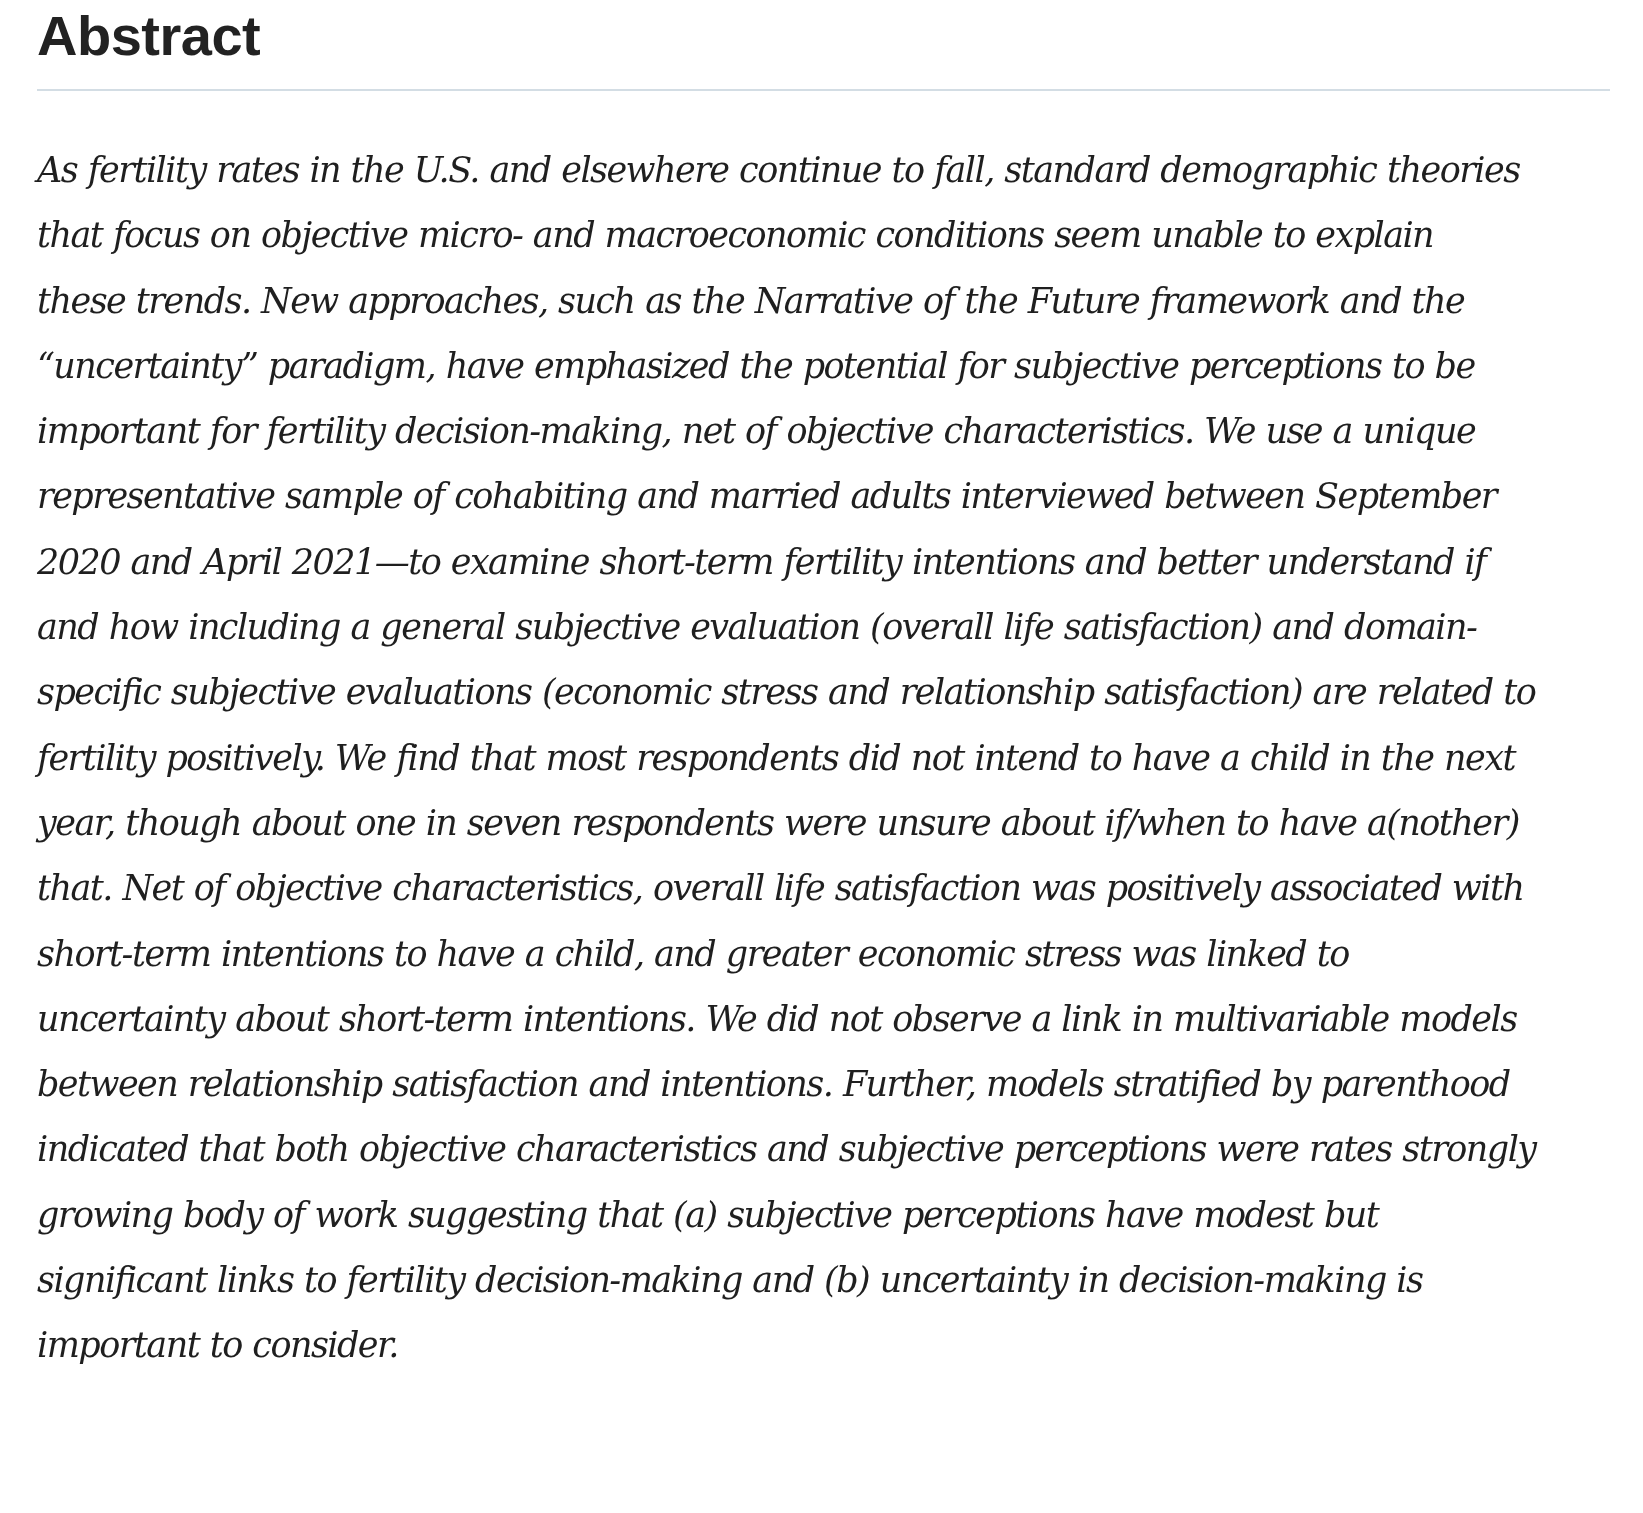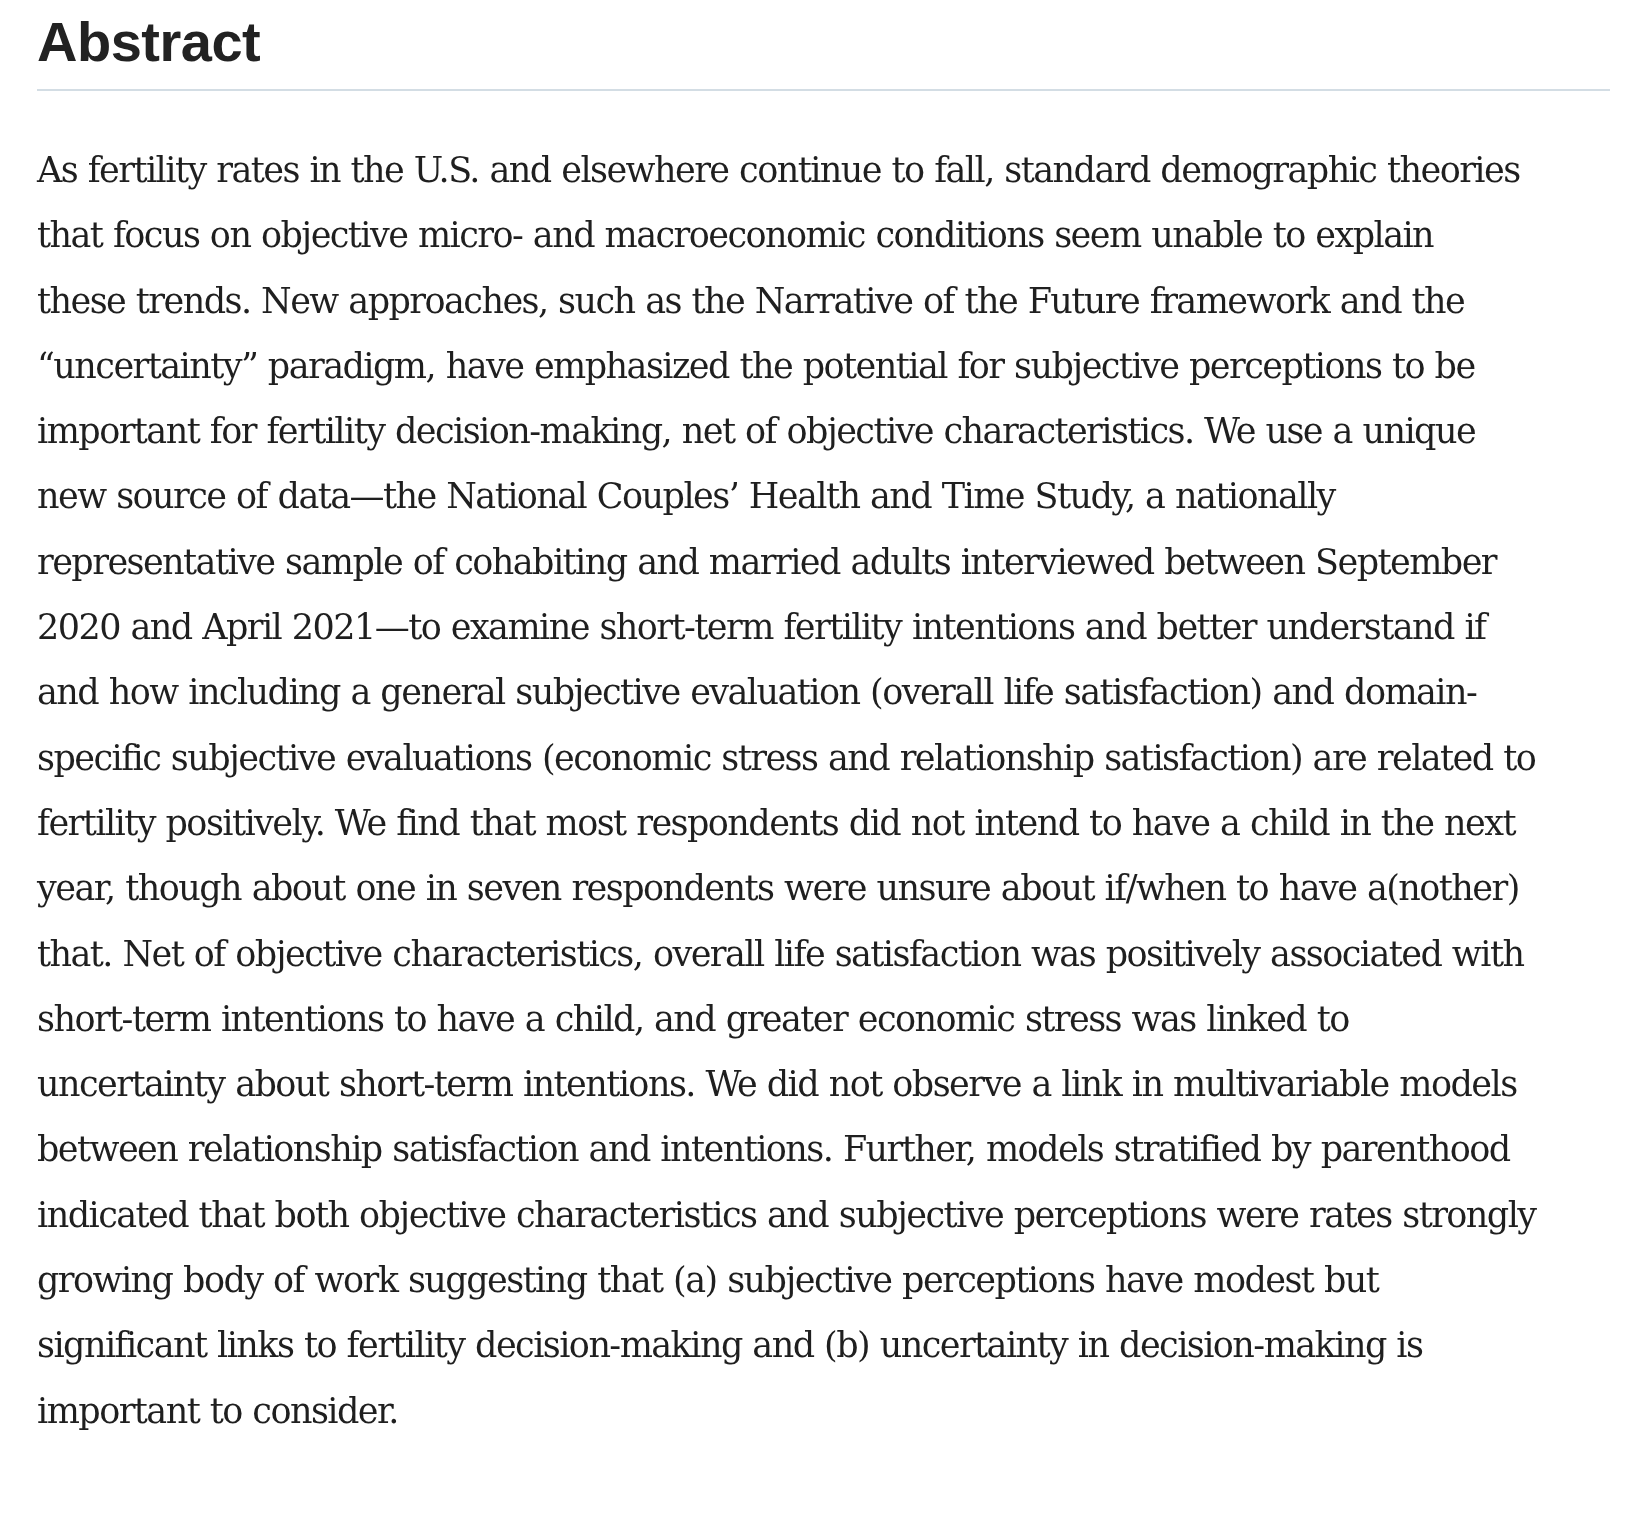--- a/index.html
+++ b/index.html
@@ -1,49 +1,48 @@
 <!DOCTYPE html>
 <html><head>
   <meta charset="utf-8">
   <style>
     html, body { margin: 0; padding: 0; background: #ffffff; }
     body { width: 1643px; height: 1513px; overflow: hidden; position: relative; }
     .heading {
-      position: absolute; left: 37px; top: 8px;
+      position: absolute; left: 37px; top: 2px;
       font-family: "Liberation Sans", sans-serif; font-weight: bold;
       font-size: 56px; color: #222222; margin: 0; letter-spacing: -0.5px;
       line-height: 68px;
     }
     .rule {
       position: absolute; left: 37px; top: 89px; width: 1573px; height: 2px;
       background: #d3dde4;
     }
     .abstract {
       position: absolute; left: 37px; top: 138px; width: 1600px;
       font-family: "DejaVu Serif", serif; font-size: 35px; color: #1f1f1f;
       margin: 0;
     }
     .line {
       display: block; height: 65.3px; line-height: 65.3px; white-space: nowrap;
-      letter-spacing: -1.55px; word-spacing: 1px;
+      letter-spacing: -1.55px; word-spacing: 1px; font-style: italic;
     }
   </style>
 </head>
 <body>
 
 <h2 class="heading">Abstract</h2>
 <div class="rule"></div>
 
 <p class="abstract">
   <span class="line">As fertility rates in the U.S. and elsewhere continue to fall, standard demographic theories</span>
   <span class="line">that focus on objective micro- and macroeconomic conditions seem unable to explain</span>
   <span class="line">these trends. New approaches, such as the Narrative of the Future framework and the</span>
   <span class="line">“uncertainty” paradigm, have emphasized the potential for subjective perceptions to be</span>
   <span class="line">important for fertility decision-making, net of objective characteristics. We use a unique</span>
-  <span class="line">new source of data—the National Couples’ Health and Time Study, a nationally</span>
   <span class="line">representative sample of cohabiting and married adults interviewed between September</span>
   <span class="line">2020 and April 2021—to examine short-term fertility intentions and better understand if</span>
   <span class="line">and how including a general subjective evaluation (overall life satisfaction) and domain-</span>
   <span class="line">specific subjective evaluations (economic stress and relationship satisfaction) are related to</span>
   <span class="line">fertility positively. We find that most respondents did not intend to have a child in the next</span>
   <span class="line">year, though about one in seven respondents were unsure about if/when to have a(nother)</span>
   <span class="line">that. Net of objective characteristics, overall life satisfaction was positively associated with</span>
   <span class="line">short-term intentions to have a child, and greater economic stress was linked to</span>
   <span class="line">uncertainty about short-term intentions. We did not observe a link in multivariable models</span>
   <span class="line">between relationship satisfaction and intentions. Further, models stratified by parenthood</span>

